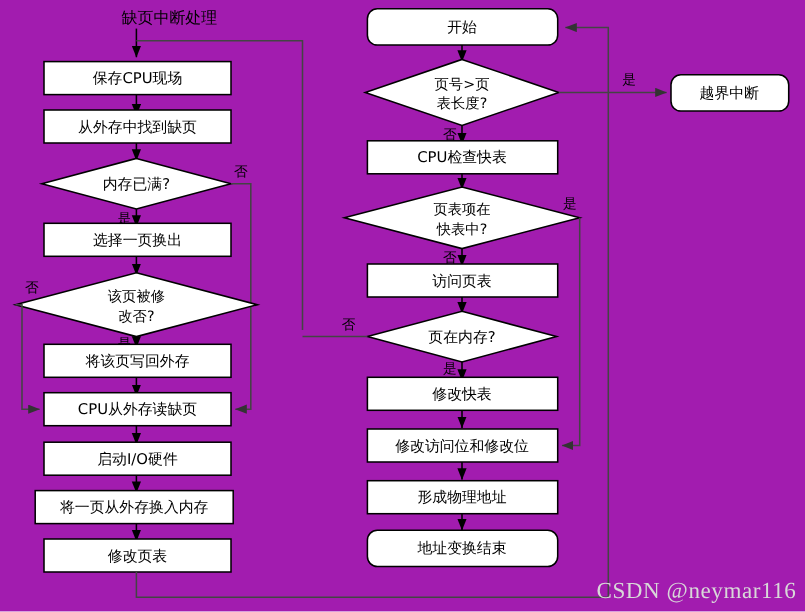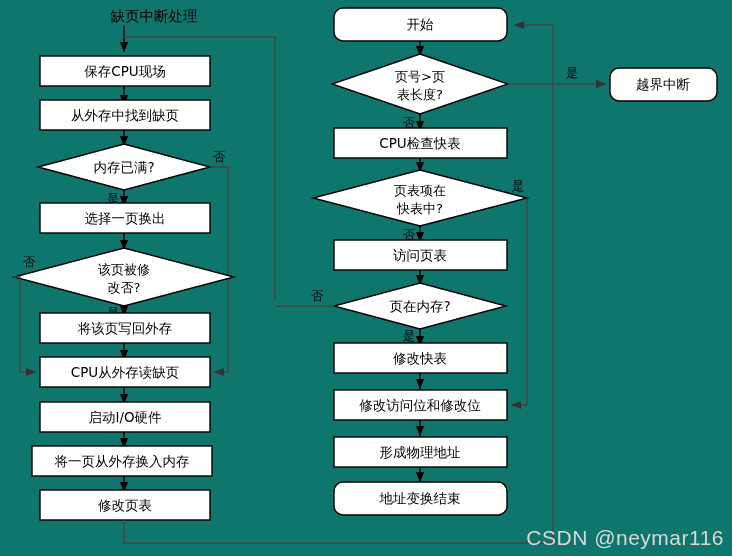--- a/index.html
+++ b/index.html
@@ -1,27 +1,27 @@
 <!DOCTYPE html>
 <html><head>
 <meta charset="utf-8">
 <style>
   html,body{margin:0;padding:0;background:#ffffff;}
   body{font-family:"DejaVu Sans","Liberation Sans",sans-serif;}
-  #stage{position:relative;width:732px;height:556px;background:#0f766e;overflow:hidden;}
+  #stage{position:relative;width:732px;height:556px;background:#a21caf;overflow:hidden;}
   svg{display:block;}
   .shape{fill:#ffffff;stroke:#000000;stroke-width:1.4;}
   .shape-d{fill:#ffffff;stroke:#000000;stroke-width:1.4;stroke-linejoin:miter;}
   .conn{fill:none;stroke:#444444;stroke-width:1.4;}
   .conn-b{fill:none;stroke:#000000;stroke-width:1.4;}
   .nodetext{font-family:"DejaVu Sans","Liberation Sans",sans-serif;font-size:13.5px;fill:#000000;text-anchor:middle;dominant-baseline:middle;}
   .nodetext.small{font-size:13px;}
   .edgelabel{font-family:"DejaVu Sans","Liberation Sans",sans-serif;font-size:12.5px;fill:#000000;text-anchor:middle;dominant-baseline:middle;}
   .titletext{font-family:"DejaVu Sans","Liberation Sans",sans-serif;font-size:14.5px;fill:#000000;text-anchor:middle;dominant-baseline:middle;}
-  .wm{position:absolute;right:8px;bottom:6px;font-family:Liberation Sans, sans-serif;
+  .wm{position:absolute;right:8px;bottom:6px;font-family:Liberation Serif, serif;
       font-size:21px;color:#d8d8d8;letter-spacing:.5px;white-space:nowrap;}
 </style>
 </head>
 <body>
 
 <div id="stage">
 
   <svg width="732" height="556" viewBox="0 0 732 556">
     <defs>
       <marker id="arrow" markerWidth="9" markerHeight="9" refX="7.4" refY="3" orient="auto" markerUnits="strokeWidth">

